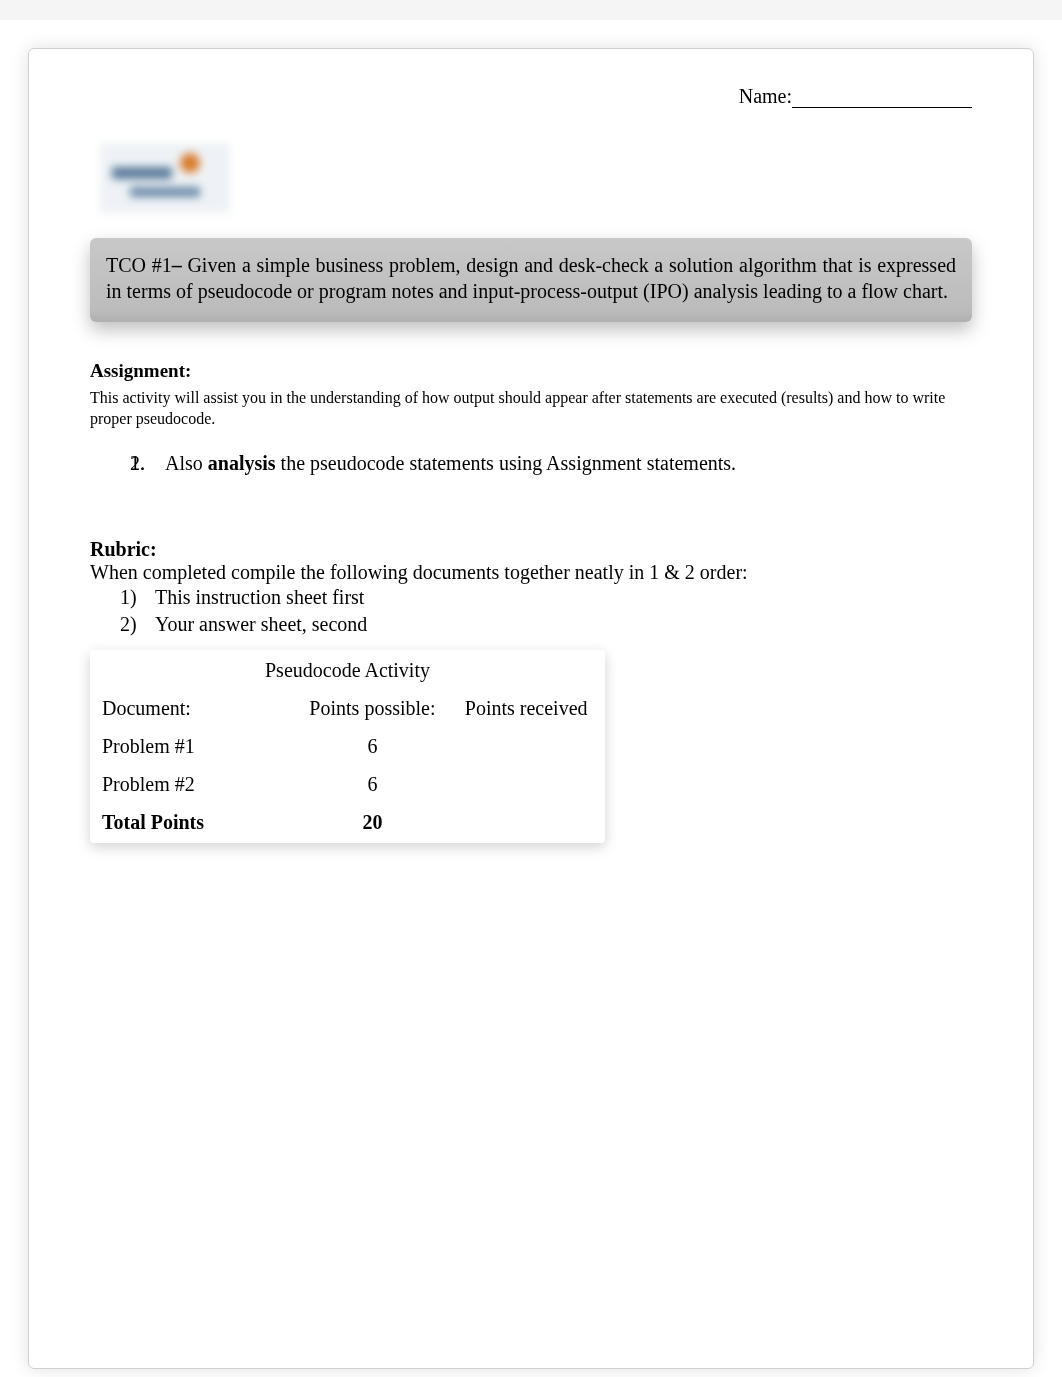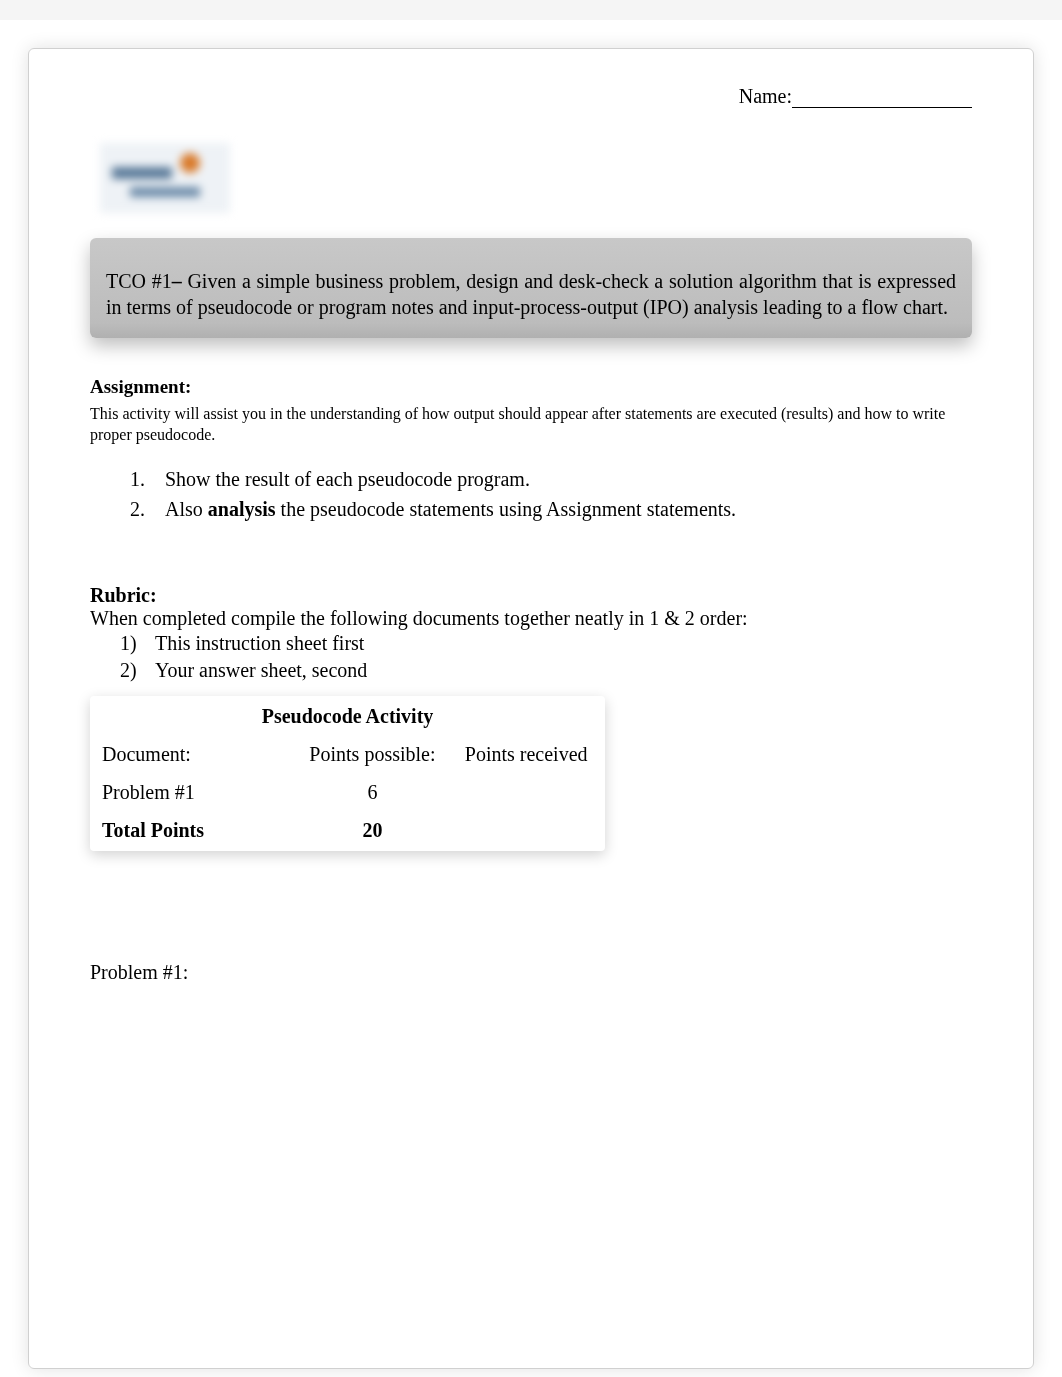--- a/index.html
+++ b/index.html
@@ -55,21 +55,21 @@
       margin-bottom: 25px;
       margin-left: 10px;
     }
     .logo-block svg {
       display: block;
     }
     .tco-box {
       background: linear-gradient(to bottom, #c8c8c8 0%, #bcbcbc 85%, #b0b0b0 100%);
       border-radius: 6px;
       box-shadow: 0 8px 18px rgba(0,0,0,0.25);
-      padding: 30px 16px 18px 16px;
+      padding: 14px 16px 18px 16px;
       font-size: 20px;
       line-height: 1.3;
       text-align: justify;
       margin-bottom: 38px;
       color: #000;
     }
     .tco-box .tco-label {
       display: inline;
     }
     .section-heading {
@@ -137,21 +137,21 @@
       border-collapse: separate;
       border-spacing: 4px 3px;
       font-size: 20px;
     }
     table.grade td, table.grade th {
       padding: 6px 8px;
       vertical-align: middle;
     }
     .title-row td {
       text-align: center;
-      font-weight: bold;
+      font-weight: normal;
       padding-top: 8px;
     }
     .header-row th {
       font-weight: normal;
       text-align: left;
       margin-left: 8px;
     }
     .header-row th.center {
       text-align: center;
     }
@@ -204,21 +204,20 @@
     <div class="tco-box">
       <span class="tco-label">TCO #1</span><strong>– </strong><span>Given a simple business problem, design and desk-check a solution algorithm that is expressed in terms of pseudocode or program notes and input-process-output (IPO) analysis leading to a flow chart.</span>
     </div>
 
     <div class="section-heading">Assignment:</div>
     <div class="para">This activity will assist you in the understanding of how output should appear after statements are executed (results) and how to write proper pseudocode.</div>
 
     <ol class="numbered">
       <li>
         <span class="num">1.</span>
-        <span>Show the result of each pseudocode program.</span>
       </li>
       <li>
         <span class="num">2.</span>
         <span>Also </span><strong>analysis</strong><span> the pseudocode statements using Assignment statements.</span>
       </li>
     </ol>
 
     <div class="rubric-block">
       <span class="heading">Rubric:</span><br>
       <span>When completed compile the following documents together neatly in 1 &amp; 2 order:</span>
@@ -249,25 +248,29 @@
         <tr class="header-row">
           <th>Document:</th>
           <th class="center">Points possible:</th>
           <th class="center">Points received</th>
         </tr>
         <tr>
           <td class="doc">Problem #1</td>
           <td class="pts">6</td>
           <td class="rec"></td>
         </tr>
+        <tr>
+          <td class="doc">Problem #2</td>
+          <td class="pts">6</td>
+          <td class="rec"></td>
+        </tr>
         <tr class="total-row">
           <td class="doc">Total Points</td>
           <td class="pts">20</td>
           <td class="rec"></td>
         </tr>
       </tbody>
         </table>
     </div>
 
-    <div class="problem-label">Problem #1:</div>
 
   </div>
 </div>
 
 </body></html>

